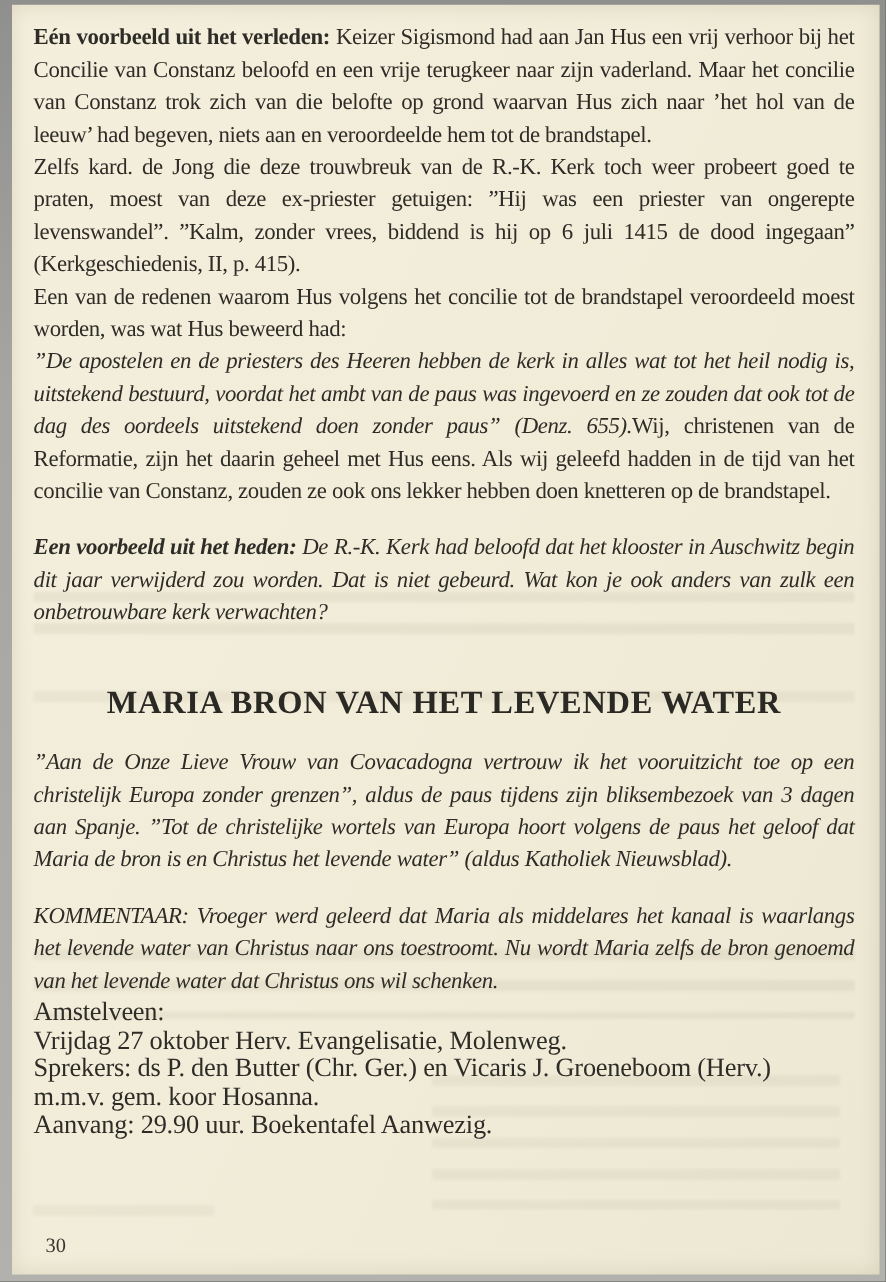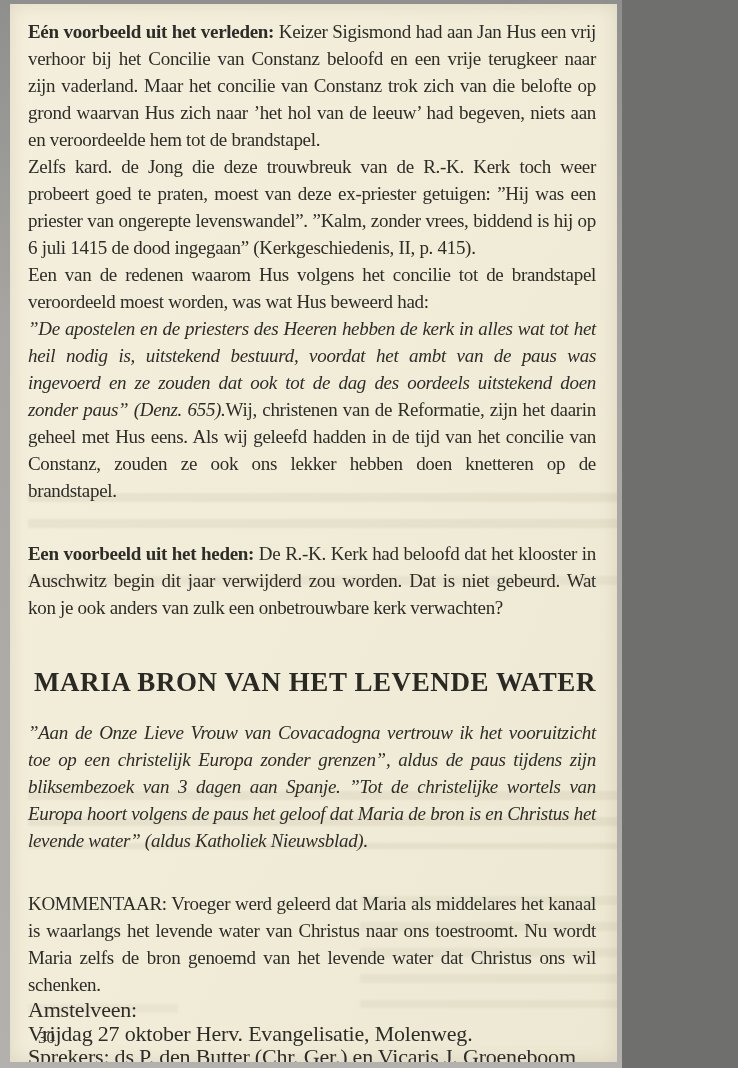--- a/index.html
+++ b/index.html
@@ -4,21 +4,21 @@
 <style>
   html,body { margin:0; padding:0; }
   body {
     font-family: "Liberation Serif", "DejaVu Serif", serif;
     background:#6f6f6d;
     width:738px; height:1068px;
     overflow:hidden;
   }
   .scan {
     position:relative;
-    width:622px; height:1068px;
+    width:738px; height:1068px;
     background: linear-gradient(180deg, #8f8f8d 0%, #a6a5a2 30%, #b2b1ae 100%);
   }
   .page {
     position:absolute;
     left:10px; top:4px; right:5px; bottom:6px;
     background: linear-gradient(115deg, #f4efdc 0%, #f1ecd8 55%, #ede8d3 100%);
     box-shadow: inset 0 0 18px rgba(120,105,70,0.18);
     overflow:hidden;
     color:#2e2c27;
   }
@@ -28,31 +28,31 @@
     z-index:2;
   }
   p.body {
     margin:0;
     font-size:19px;
     line-height:27px;
     letter-spacing:-0.3px;
     text-align:justify;
     color:#2e2c27;
   }
-  p.gap-top { margin-top:36px; }
+  p.gap-top { margin-top:20px;font-style:italic; }
   .lead { font-weight:bold; }
   .ital { font-style:italic; }
   h1.head {
     margin:44px 0 20px 0;
     font-size:27px;
     line-height:34px;
     font-weight:bold;
     letter-spacing:0.6px;
     color:#2b2924;
-    text-align:right;
+    text-align:center;
   }
   h1.head2 { margin-top:46px; margin-bottom:22px; }
   .meeting-line {
     font-size:22px;
     line-height:23.5px;
     letter-spacing:-0.2px;
     color:#2e2c27;
   }
   .page-number {
     position:absolute;

